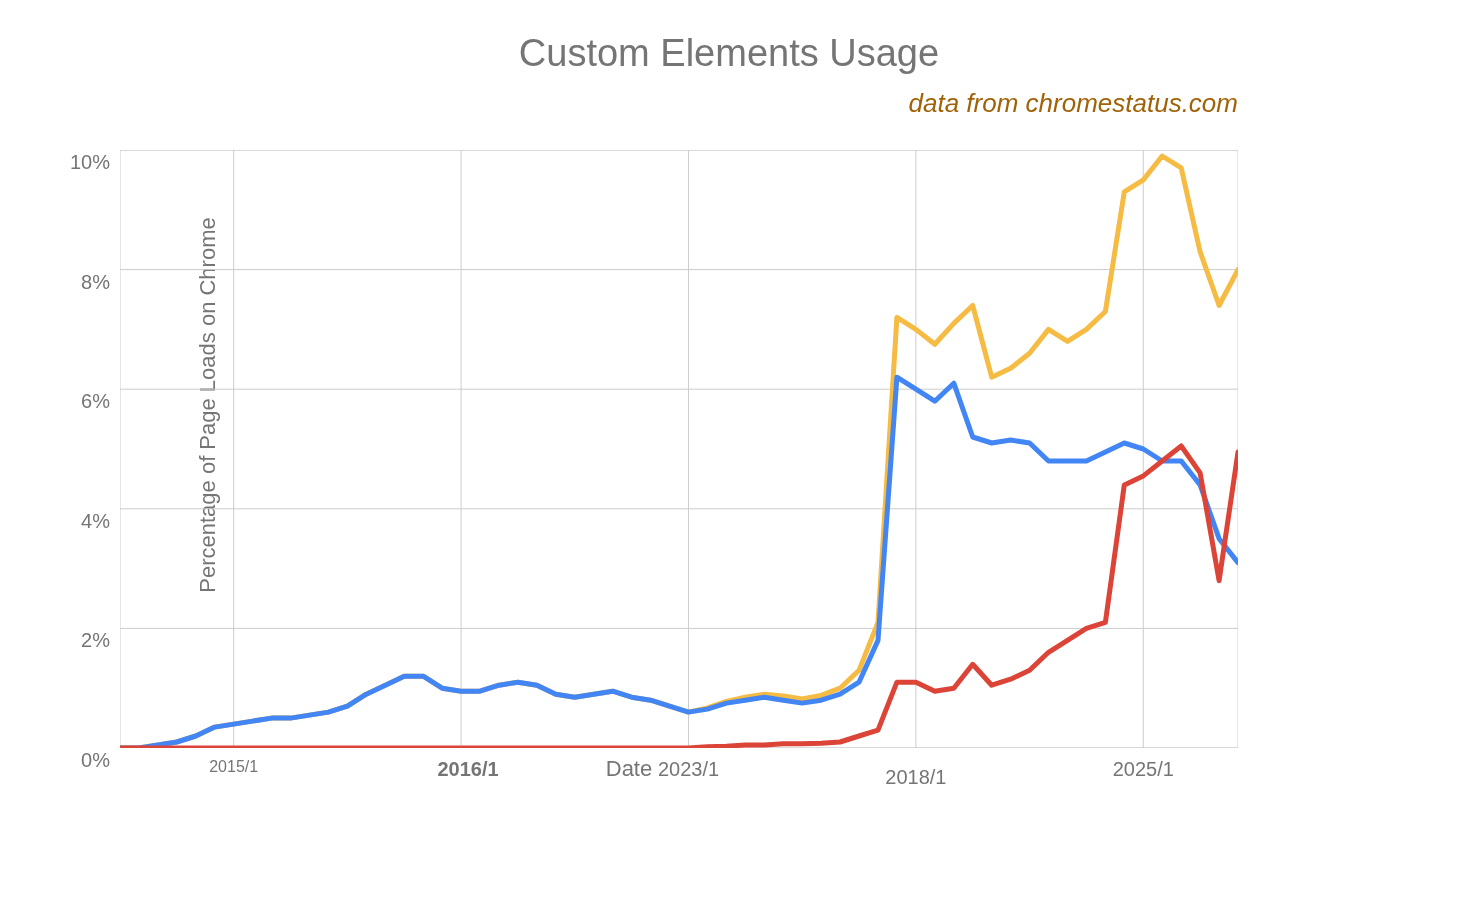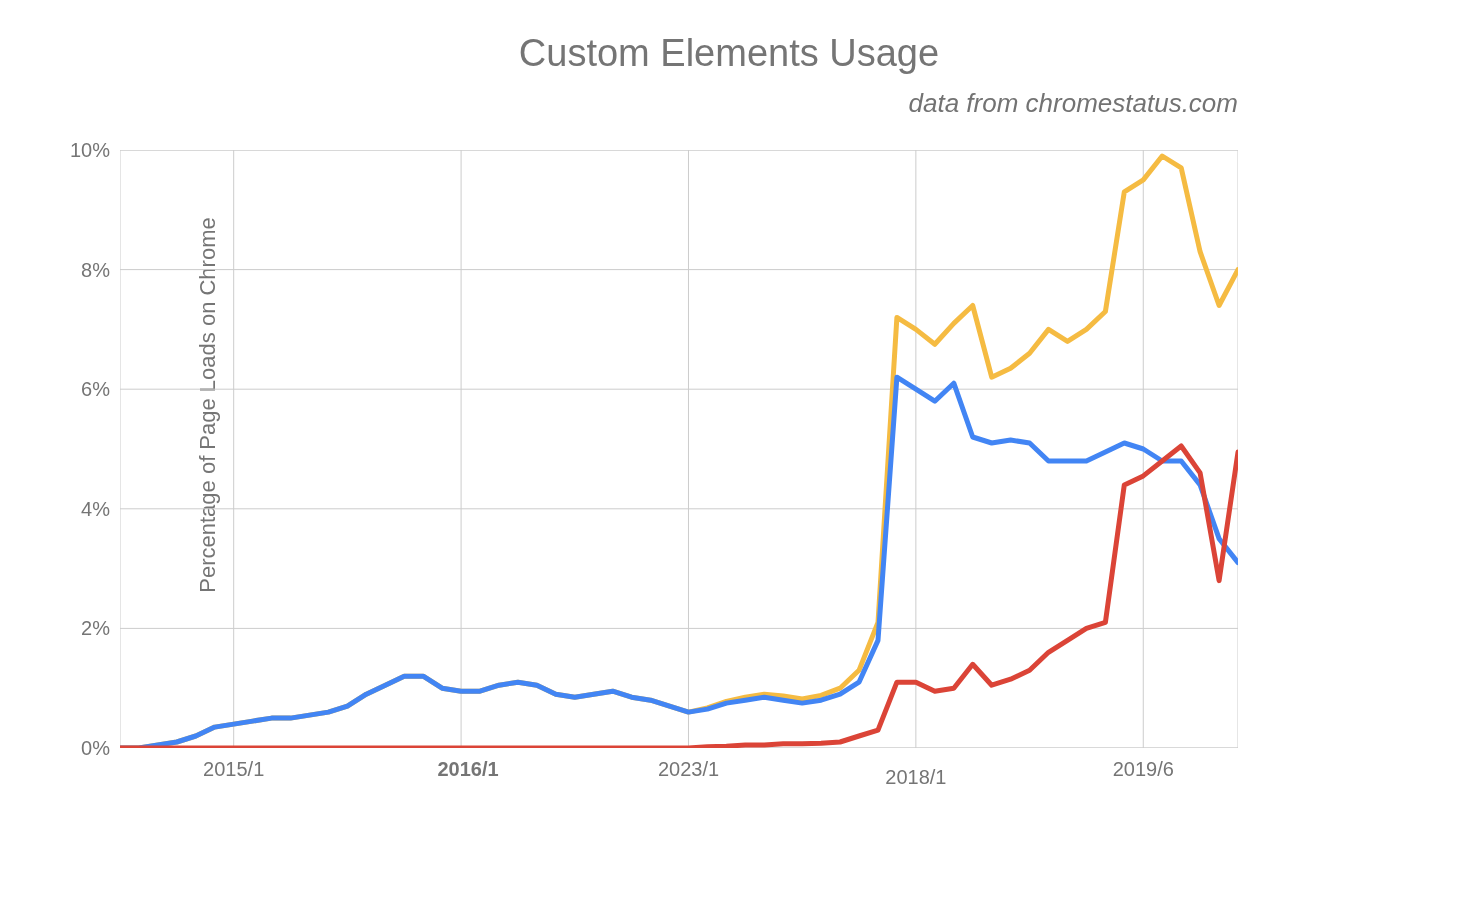--- a/index.html
+++ b/index.html
@@ -28,21 +28,21 @@
     font-weight: 400;
   }
   .chart-subtitle {
     position: absolute;
     top: 88px;
     left: 0;
     width: 1238px;
     text-align: right;
     font-size: 26px;
     font-style: italic;
-    color: #737373;
+    color: #a16207;
   }
   .legend {
     position: absolute;
     top: 150px;
     left: 1270px;
     font-size: 22px;
     color: #757575;
   }
   .legend-item {
     display: flex;
@@ -87,39 +87,41 @@
     top: 0;
   }
   .y-tick {
     position: absolute;
     right: 1092px;
     transform: translateY(-50%);
     font-size: 20px;
     color: #757575;
     text-align: right;
     width: 60px;
+    margin-top: 12px;
   }
   .x-tick {
     position: absolute;
     top: 608px;
     transform: translateX(-50%);
     font-size: 20px;
     color: #757575;
     text-align: center;
   }
 </style>
 </head>
 <body>
 
 <div class="chart-container">
 
   <div class="chart-title">Custom Elements Usage</div>
   <div class="chart-subtitle">data from chromestatus.com</div>
 
   <div class="y-axis-label">Percentage of Page Loads on Chrome</div>
+  <div class="x-axis-label">Date</div>
 
 
   <div class="plot-area">
     <svg class="plot-svg" id="plot-svg" width="1118" height="598">
         <line x1="0" x2="1118" y1="598" y2="598" stroke="#cccccc" stroke-width="1"></line>
         <line x1="0" x2="1118" y1="478.4" y2="478.4" stroke="#cccccc" stroke-width="1"></line>
         <line x1="0" x2="1118" y1="358.79999999999995" y2="358.79999999999995" stroke="#cccccc" stroke-width="1"></line>
         <line x1="0" x2="1118" y1="239.2" y2="239.2" stroke="#cccccc" stroke-width="1"></line>
         <line x1="0" x2="1118" y1="119.59999999999997" y2="119.59999999999997" stroke="#cccccc" stroke-width="1"></line>
         <line x1="0" x2="1118" y1="0" y2="0" stroke="#cccccc" stroke-width="1"></line>
@@ -135,21 +137,21 @@
       </svg>
     <div id="yticks">
         <div class="y-tick" style="position: absolute; left: -70px; width: 60px; text-align: right; top: 598px; transform: translateY(-50%); font-size: 20px; color: rgb(117, 117, 117);">0%</div>
         <div class="y-tick" style="position: absolute; left: -70px; width: 60px; text-align: right; top: 478.4px; transform: translateY(-50%); font-size: 20px; color: rgb(117, 117, 117);">2%</div>
         <div class="y-tick" style="position: absolute; left: -70px; width: 60px; text-align: right; top: 358.8px; transform: translateY(-50%); font-size: 20px; color: rgb(117, 117, 117);">4%</div>
         <div class="y-tick" style="position: absolute; left: -70px; width: 60px; text-align: right; top: 239.2px; transform: translateY(-50%); font-size: 20px; color: rgb(117, 117, 117);">6%</div>
         <div class="y-tick" style="position: absolute; left: -70px; width: 60px; text-align: right; top: 119.6px; transform: translateY(-50%); font-size: 20px; color: rgb(117, 117, 117);">8%</div>
         <div class="y-tick" style="position: absolute; left: -70px; width: 60px; text-align: right; top: 0px; transform: translateY(-50%); font-size: 20px; color: rgb(117, 117, 117);">10%</div>
       </div>
     <div id="xticks">
-        <div class="x-tick" style="position: absolute; left: 113.695px; top: 608px; transform: translateX(-50%); font-size: 20px; color: rgb(117, 117, 117);">2015/1</div>
+        <div class="x-tick" style="position: absolute; left: 113.695px; top: 608px; transform: translateX(-50%); font-size: 16px; color: rgb(117, 117, 117);">2015/1</div>
         <div class="x-tick" style="position: absolute; left: 348px; top: 608px; transform: translateX(-50%); font-size: 20px; color: rgb(117, 117, 117); font-weight: bold;">2016/1</div>
         <div class="x-tick" style="position: absolute; left: 568.475px; top: 608px; transform: translateX(-50%); font-size: 20px; color: rgb(117, 117, 117);">2023/1</div>
         <div class="x-tick" style="position: absolute; left: 795.864px; top: 608px; transform: translateX(-50%); font-size: 20px; color: rgb(117, 117, 117); margin-top: 8px;">2018/1</div>
-        <div class="x-tick" style="position: absolute; left: 1023.25px; top: 608px; transform: translateX(-50%); font-size: 20px; color: rgb(117, 117, 117);">2019/6</div>
+        <div class="x-tick" style="position: absolute; left: 1023.25px; top: 608px; transform: translateX(-50%); font-size: 20px; color: rgb(117, 117, 117);">2025/1</div>
       </div>
   </div>
 
 </div>
 
 </body></html>

